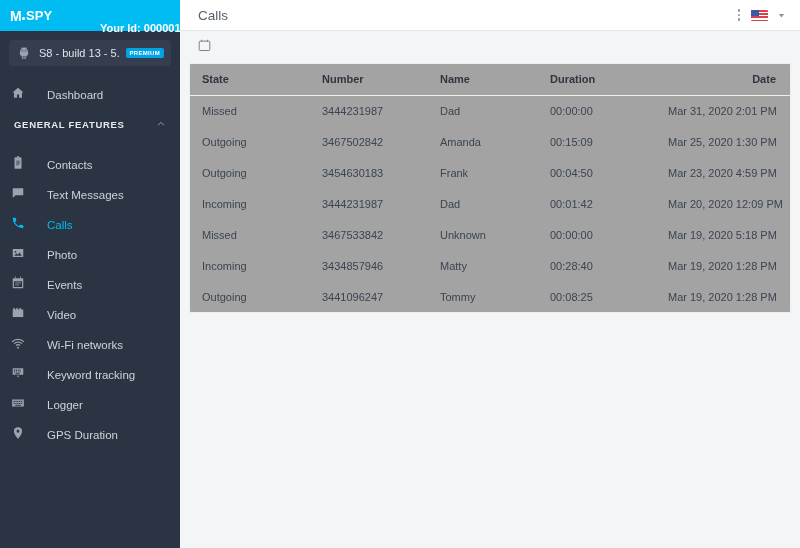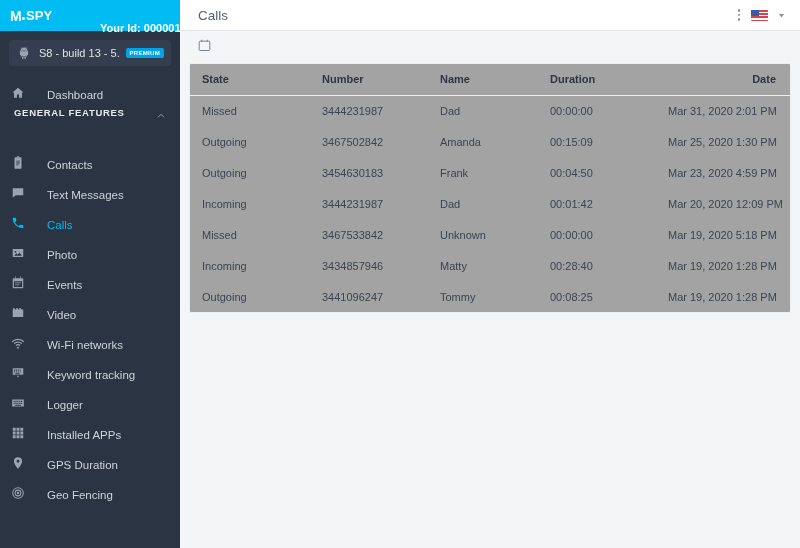--- a/index.html
+++ b/index.html
@@ -54,21 +54,21 @@
     padding: 0 0 0 10px; gap: 21px; cursor: pointer;
   }
   .nav-item .label { color: #cdd3da; font-size: 11.5px; white-space: nowrap; }
   .nav-item.active .label { color: #00bcf2; }
   .nav-icon { width: 16px; height: 16px; display: flex;
               align-items: center; justify-content: center; flex: 0 0 16px; }
   .nav-icon svg { width: 14px; height: 14px; fill: #9aa4b1; }
   .nav-item.active .nav-icon svg { fill: #00bcf2; }
 
   .section {
-    height: 34px; display: flex; 
+    height: 34px; display: flex; align-items: center;
     justify-content: space-between; padding: 0 14px 0 14px;
     margin-top: 6px; cursor: pointer;
   }
   .section .title {
     color: #e6eaee; font-size: 9.5px; font-weight: bold; letter-spacing: .7px;
   }
   .chev svg { width: 10px; height: 10px; fill: none;
               stroke: #aab2bd; stroke-width: 2; }
 
   
@@ -235,47 +235,31 @@
 
     <div class="nav-item">
       <span class="nav-icon">
         <svg viewBox="0 0 24 24">
             <path d="M2 6h20v12H2zm2.4 2.3v2h2v-2zm3.2 0v2h2v-2zm3.2 0v2h2v-2zm3.2 0v2h2v-2zm3.2 0v2h2v-2zM4.4 11.6v2h2v-2zm3.2 0v2h2v-2zm3.2 0v2h2v-2zm3.2 0v2h2v-2zm3.2 0v2h2v-2zM7 14.9v1.8h10v-1.8z"></path>
           </svg>
       </span>
       <span class="label">Logger</span>
     </div>
 
-    <div class="nav-item">
-      <span class="nav-icon">
-        <svg viewBox="0 0 24 24">
-            <path d="M3 3h5v5H3zm6.5 0h5v5h-5zM16 3h5v5h-5zM3 9.5h5v5H3zm6.5 0h5v5h-5zm6.5 0h5v5h-5zM3 16h5v5H3zm6.5 0h5v5h-5zm6.5 0h5v5h-5z"></path>
-          </svg>
-      </span>
-      <span class="label">Installed APPs</span>
-    </div>
 
 
     <div class="nav-item">
       <span class="nav-icon">
         <svg viewBox="0 0 24 24">
             <path d="M12 2a7 7 0 0 0-7 7c0 5.2 7 13 7 13s7-7.8 7-13a7 7 0 0 0-7-7zm0 9.5A2.5 2.5 0 1 1 12 6.5a2.5 2.5 0 0 1 0 5z"></path>
           </svg>
       </span>
       <span class="label">GPS Duration</span>
     </div>
 
-    <div class="nav-item">
-      <span class="nav-icon">
-        <svg viewBox="0 0 24 24">
-            <path d="M12 2a10 10 0 1 0 0 20 10 10 0 0 0 0-20zm0 1.8a8.2 8.2 0 1 1 0 16.4 8.2 8.2 0 0 1 0-16.4zm0 2.4a5.8 5.8 0 1 0 0 11.6 5.8 5.8 0 0 0 0-11.6zm0 1.8a4 4 0 1 1 0 8 4 4 0 0 1 0-8zm0 1.9a2.1 2.1 0 1 0 0 4.2 2.1 2.1 0 0 0 0-4.2z"></path>
-          </svg>
-      </span>
-      <span class="label">Geo Fencing</span>
-    </div>
 
   </aside>
 
   <section class="main">
 
     <div class="topbar">
       <span class="page-title">Calls</span>
       <div class="topbar-right">
         <span class="kebab">
             <i></i>

